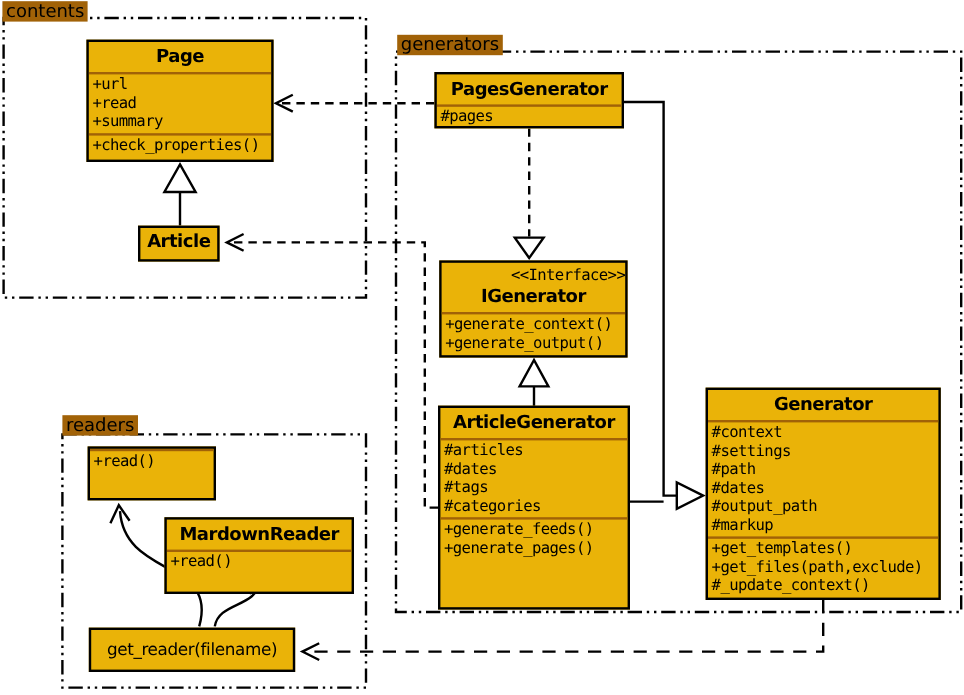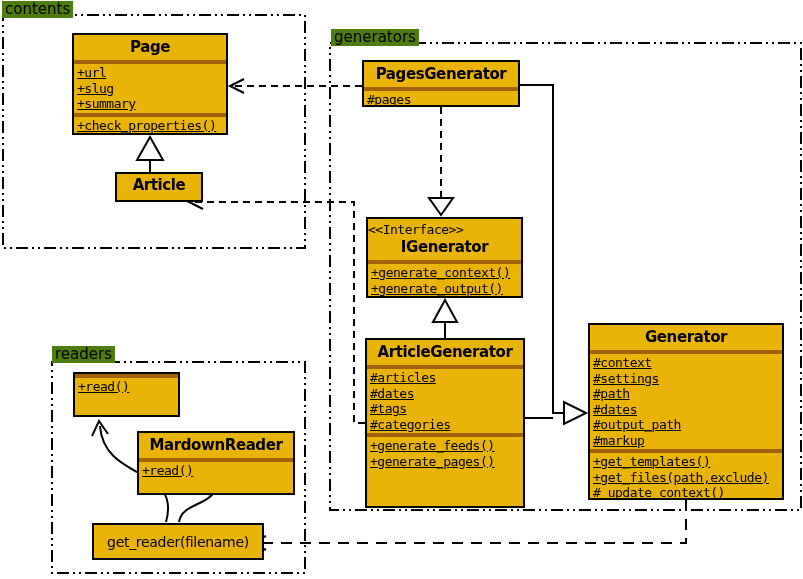--- a/index.html
+++ b/index.html
@@ -1,27 +1,27 @@
 <!DOCTYPE html>
 <html><head>
 <meta charset="utf-8">
 <style>
   html,body{margin:0;padding:0;background:#ffffff;}
   #stage{position:relative;width:803px;height:579px;background:#ffffff;overflow:hidden;
          font-family:"DejaVu Sans",sans-serif;color:#000;}
   #edges{position:absolute;left:0;top:0;width:803px;height:579px;}
-  .pkg-label{position:absolute;background:#4d7c0f;font:15px "DejaVu Sans",sans-serif;
+  .pkg-label{position:absolute;background:#a16207;font:15px "DejaVu Sans",sans-serif;
              padding:0 3px;line-height:17px;white-space:nowrap;}
   .cls{position:absolute;box-sizing:border-box;background:#eab308;border:2px solid #000;
        display:flex;flex-direction:column;overflow:hidden;}
   .cls-title{font:bold 15px "DejaVu Sans",sans-serif;letter-spacing:-0.4px;line-height:19px;
              text-align:center;padding:3px 0;white-space:nowrap;}
-  .stereo{font:13px "DejaVu Sans Mono",monospace;letter-spacing:-0.5px;text-align:left;
+  .stereo{font:13px "DejaVu Sans Mono",monospace;letter-spacing:-0.5px;text-align:right;
           line-height:16px;white-space:nowrap;}
-  .cls-sec{border-top:4px solid #a16207;padding:1px 3px;text-decoration:underline;}
+  .cls-sec{border-top:2px solid #a16207;padding:1px 3px;}
   .cls-sec:last-child{flex:1;}
   .row{font:13px "DejaVu Sans Mono",monospace;letter-spacing:-0.5px;line-height:15.5px;
        white-space:pre;}
   .node-label{font:14px "DejaVu Sans",sans-serif;letter-spacing:-0.3px;text-align:center;
               white-space:nowrap;display:flex;align-items:center;justify-content:center;flex:1;}
 </style>
 </head>
 <body>
 
 <div id="stage">
@@ -89,29 +89,29 @@
   </svg>
 
   <div class="pkg-label" style="left:2px;top:1px">contents</div>
   <div class="pkg-label" style="left:331px;top:29px">generators</div>
   <div class="pkg-label" style="left:52px;top:346px">readers</div>
 
   <div class="cls" style="left:72px;top:33px;width:156px;height:102px">
     <div class="cls-title">Page</div>
     <div class="cls-sec">
       <div class="row">+url</div>
-      <div class="row">+slug</div>
+      <div class="row">+read</div>
       <div class="row">+summary</div>
     </div>
     <div class="cls-sec">
       <div class="row">+check_properties()</div>
     </div>
   </div>
 
-  <div class="cls" style="left:115px;top:172px;width:88px;height:30px">
+  <div class="cls" style="left:115px;top:188px;width:68px;height:30px">
     <div class="cls-title" style="padding:2px 0">Article</div>
   </div>
 
   <div class="cls" style="left:362px;top:60px;width:158px;height:47px">
     <div class="cls-title">PagesGenerator</div>
     <div class="cls-sec">
       <div class="row">#pages</div>
     </div>
   </div>
 
@@ -163,17 +163,17 @@
     </div>
   </div>
 
   <div class="cls" style="left:137px;top:431px;width:158px;height:64px">
     <div class="cls-title">MardownReader</div>
     <div class="cls-sec">
       <div class="row">+read()</div>
     </div>
   </div>
 
-  <div class="cls" style="left:92px;top:523px;width:172px;height:37px">
+  <div class="cls" style="left:74px;top:523px;width:172px;height:37px">
     <div class="node-label">get_reader(filename)</div>
   </div>
 
 </div>
 
 </body></html>

